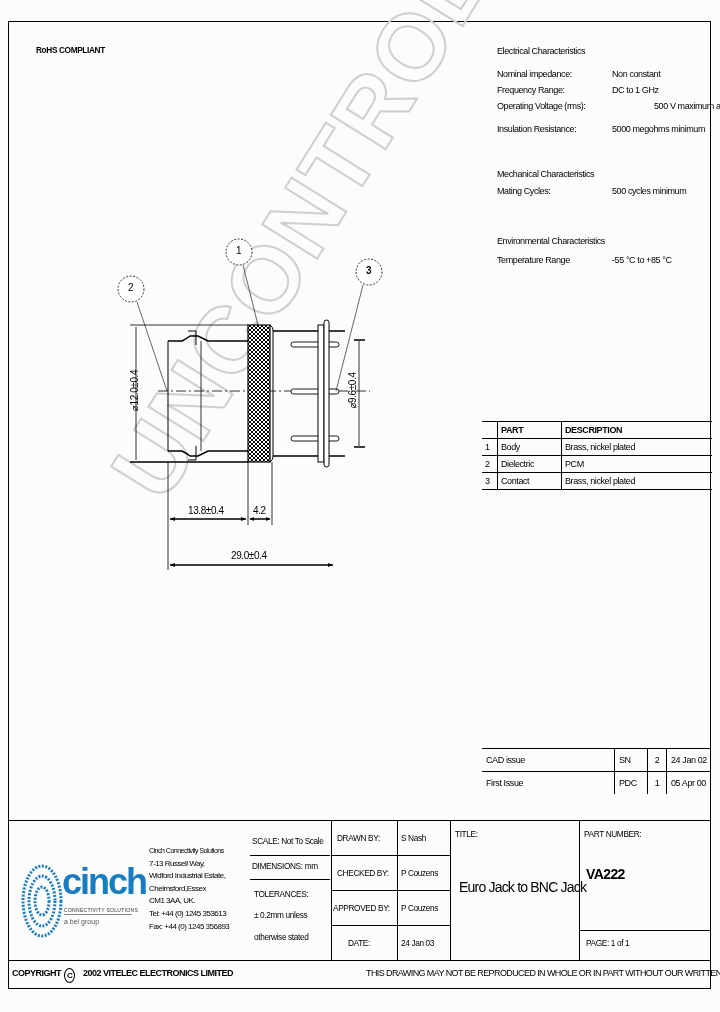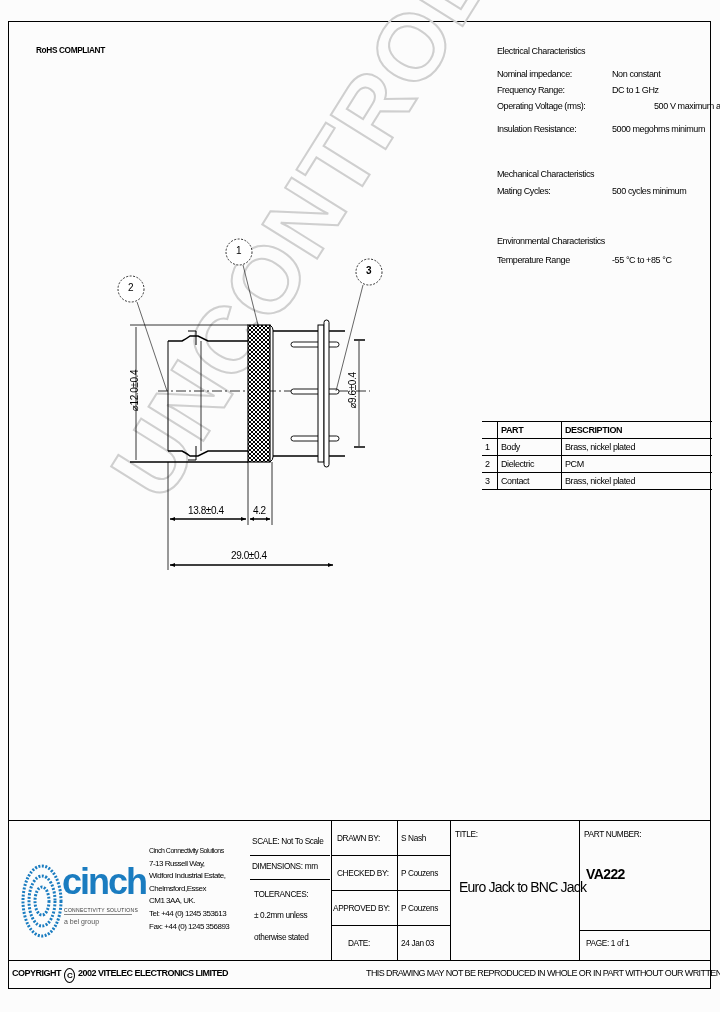--- a/index.html
+++ b/index.html
@@ -148,20 +148,32 @@
   <tr>
     <td class="c1">3</td>
     <td class="c2">Contact</td>
     <td>Brass, nickel plated</td>
   </tr>
 </tbody>
   </table>
 
 <table class="rev">
   <tbody>
+      <tr>
+    <td>CAD issue</td>
+    <td class="r2">SN</td>
+    <td class="r3">2</td>
+    <td class="r4">24 Jan 02</td>
+  </tr>
+  <tr style="border-top:1.5px solid #000;">
+    <td>First Issue</td>
+    <td class="r2">PDC</td>
+    <td class="r3">1</td>
+    <td class="r4">05 Apr 00</td>
+  </tr>
 </tbody>
   </table>
 
 <div class="tb" style="left:8px;top:820px;width:703px;height:140px;border-top-width:1.5px;"></div>
 
 <svg class="abs" style="left:20px;top:862px;" width="44" height="78">
   <g fill="none" stroke="#1a7cc0" stroke-width="3" stroke-dasharray="2,1.5">
     <ellipse cx="22" cy="39" rx="19" ry="35"></ellipse>
     <ellipse cx="22" cy="39" rx="13" ry="25"></ellipse>
     <ellipse cx="22" cy="39" rx="7" ry="14"></ellipse>
@@ -210,15 +222,15 @@
 <div class="abs t9" style="left:455px;top:829px;">TITLE:</div>
 <div class="abs" style="left:459px;top:879px;font-size:14px;letter-spacing:-0.8px;white-space:nowrap;">Euro Jack to BNC Jack</div>
 <div class="abs t9" style="left:584px;top:829px;">PART NUMBER:</div>
 <div class="abs" style="left:586px;top:866px;font-size:14px;font-weight:bold;letter-spacing:-0.6px;">VA222</div>
 <div class="abs t9" style="left:586px;top:938px;">PAGE:  1 of 1</div>
 
 <div class="tb" style="left:8px;top:960px;width:703px;border-top-width:1.5px;"></div>
 <div class="abs" style="left:12px;top:968px;font-size:9px;font-weight:bold;letter-spacing:-0.5px;white-space:nowrap;display:flex;align-items:flex-start;gap:3px;">
   <span>COPYRIGHT</span>
   <span style="display:inline-block;width:9px;height:13px;border:1px solid #000;border-radius:50%;text-align:center;line-height:13px;font-size:8px;">C</span>
-  <span style="">2002 VITELEC ELECTRONICS LIMITED</span>
+  <span style="margin-left:5px;">2002 VITELEC ELECTRONICS LIMITED</span>
 </div>
 <div class="abs" style="left:366px;top:968px;font-size:9px;letter-spacing:-0.6px;white-space:nowrap;">THIS DRAWING MAY NOT BE REPRODUCED IN WHOLE OR IN PART WITHOUT OUR WRITTEN PERMISSION</div>
 
 </body></html>

